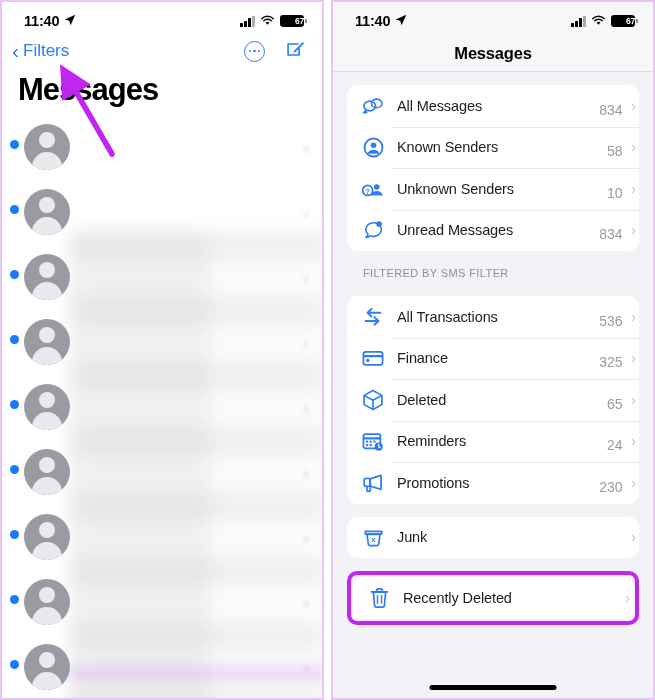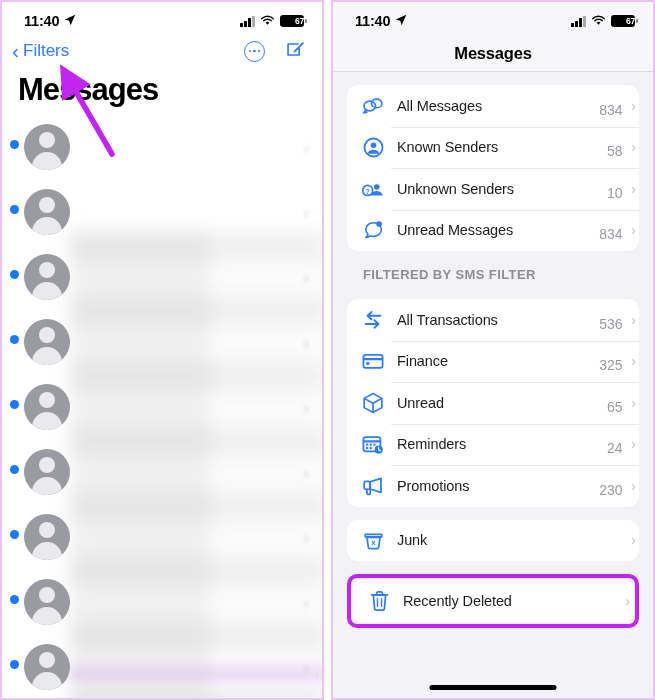--- a/index.html
+++ b/index.html
@@ -82,21 +82,21 @@
               border-bottom:.5px solid #dcdce1; }
   .r-title { font-size:16.5px; font-weight:700; color:#000; letter-spacing:-0.2px;}
   .r-body { padding:0 14px; }
   .group { background:#fff; border-radius:11px; overflow:hidden; margin-top:13px; }
   .grow { position:relative; display:flex; align-items:center; height:41.5px; padding-left:13px; cursor:pointer;justify-content:flex-end;}
   .grow + .grow .sep { position:absolute; left:44px; right:0; top:0; height:.6px; background:#e7e7ec; }
   .gicon { width:26px; height:26px; flex:0 0 26px; display:flex; align-items:center; justify-content:center; }
   .glabel { flex:1; font-size:14.5px; color:#1c1c1e; margin-left:11px; letter-spacing:-0.1px;}
   .gcount { font-size:14px; color:#9a9aa1; margin-right:9px; letter-spacing:-0.1px;margin-top:8px;}
   .gchev { color:#c2c2c8; font-size:14px; margin-right:3px; line-height:1;}
-  .sect-hdr { font-size:13px; color:#8e8e93; letter-spacing:.4px; padding:16px 0 4px 16px; font-weight:700;}
+  .sect-hdr { font-size:11px; color:#8e8e93; letter-spacing:.4px; padding:16px 0 4px 16px; font-weight:400;}
   .highlight { border:4px solid #c026f0; border-radius:10px; margin-top:13px; padding:2px; }
   .highlight .group { margin-top:0; border-radius:8px; }
   .homebar { position:absolute; bottom:8px; left:50%; transform:translateX(-50%);
              width:127px; height:5px; border-radius:3px; background:#000; }
 </style>
 </head>
 <body>
 
 <div class="stage">
 
@@ -337,21 +337,21 @@
             <span class="gchev">›</span>
           </div>
           <div class="grow">
             <span class="sep"></span>
             <span class="gicon">
               <svg width="24" height="24" viewBox="0 0 26 26">
                 <path d="M13 2.8 22.6 8v10L13 23.2 3.4 18V8z" fill="none" stroke="#2f7cf6" stroke-width="1.8" stroke-linejoin="round"></path>
                 <path d="M3.4 8 13 13.2 22.6 8M13 13.2v10" fill="none" stroke="#2f7cf6" stroke-width="1.8" stroke-linejoin="round"></path>
               </svg>
             </span>
-            <span class="glabel">Unread</span>
+            <span class="glabel">Deleted</span>
             <span class="gcount">65</span>
             <span class="gchev">›</span>
           </div>
           <div class="grow">
             <span class="sep"></span>
             <span class="gicon">
               <svg width="24" height="23" viewBox="0 0 26 24">
                 <rect x="2.6" y="4" width="18.4" height="15.4" rx="2.4" fill="none" stroke="#2f7cf6" stroke-width="1.9"></rect>
                 <path d="M2.6 8.6H21" stroke="#2f7cf6" stroke-width="2.4"></path>
                 <g fill="#2f7cf6">

